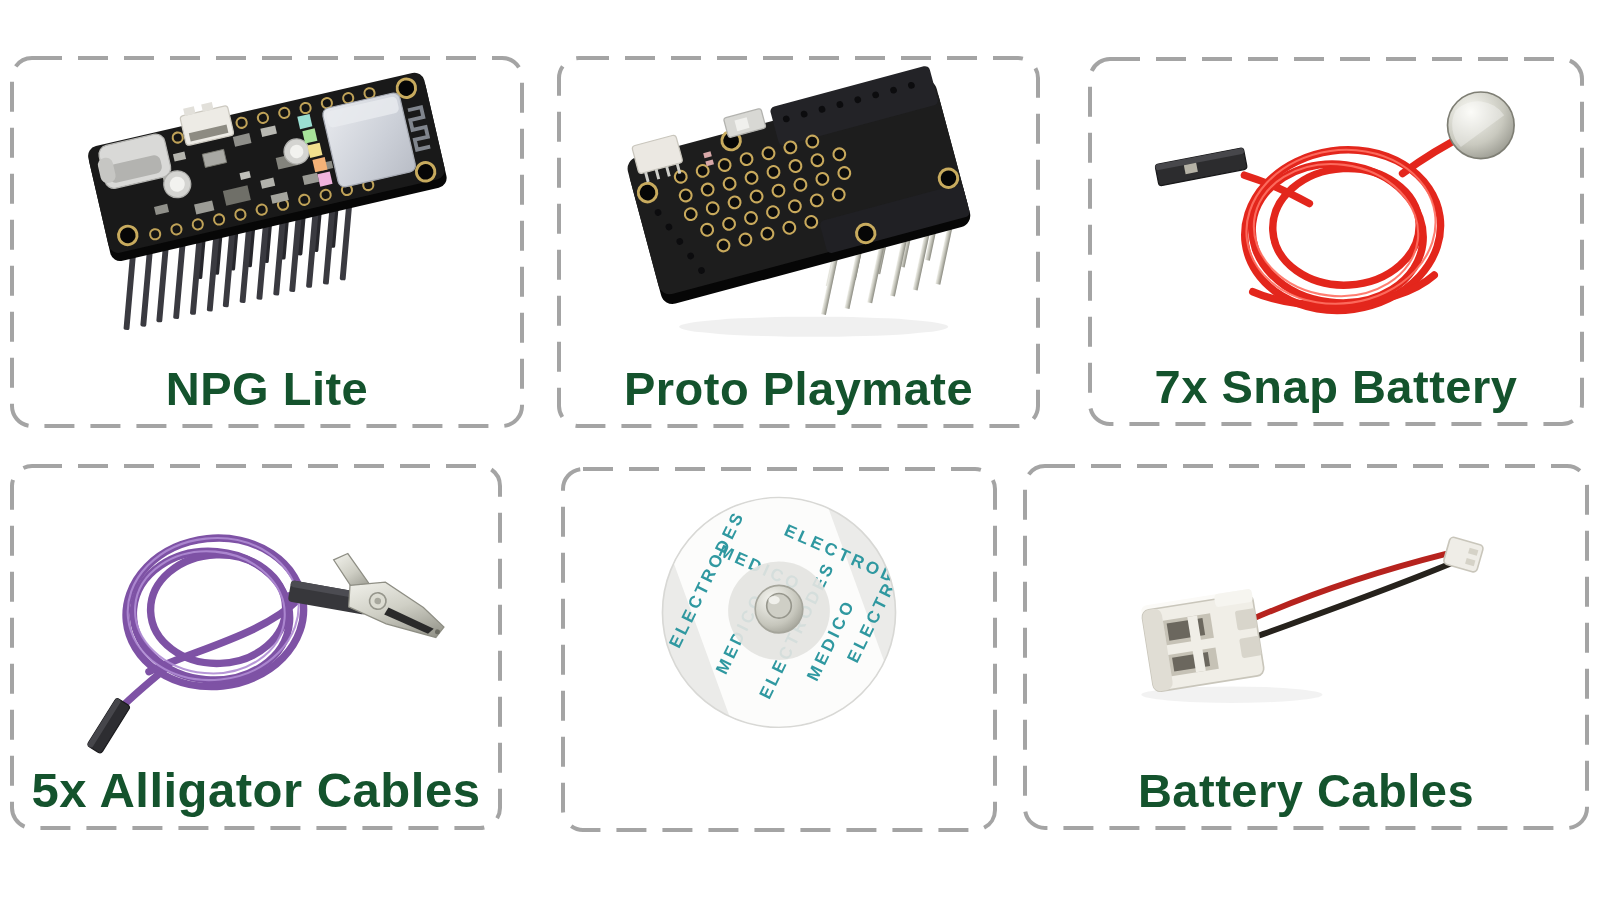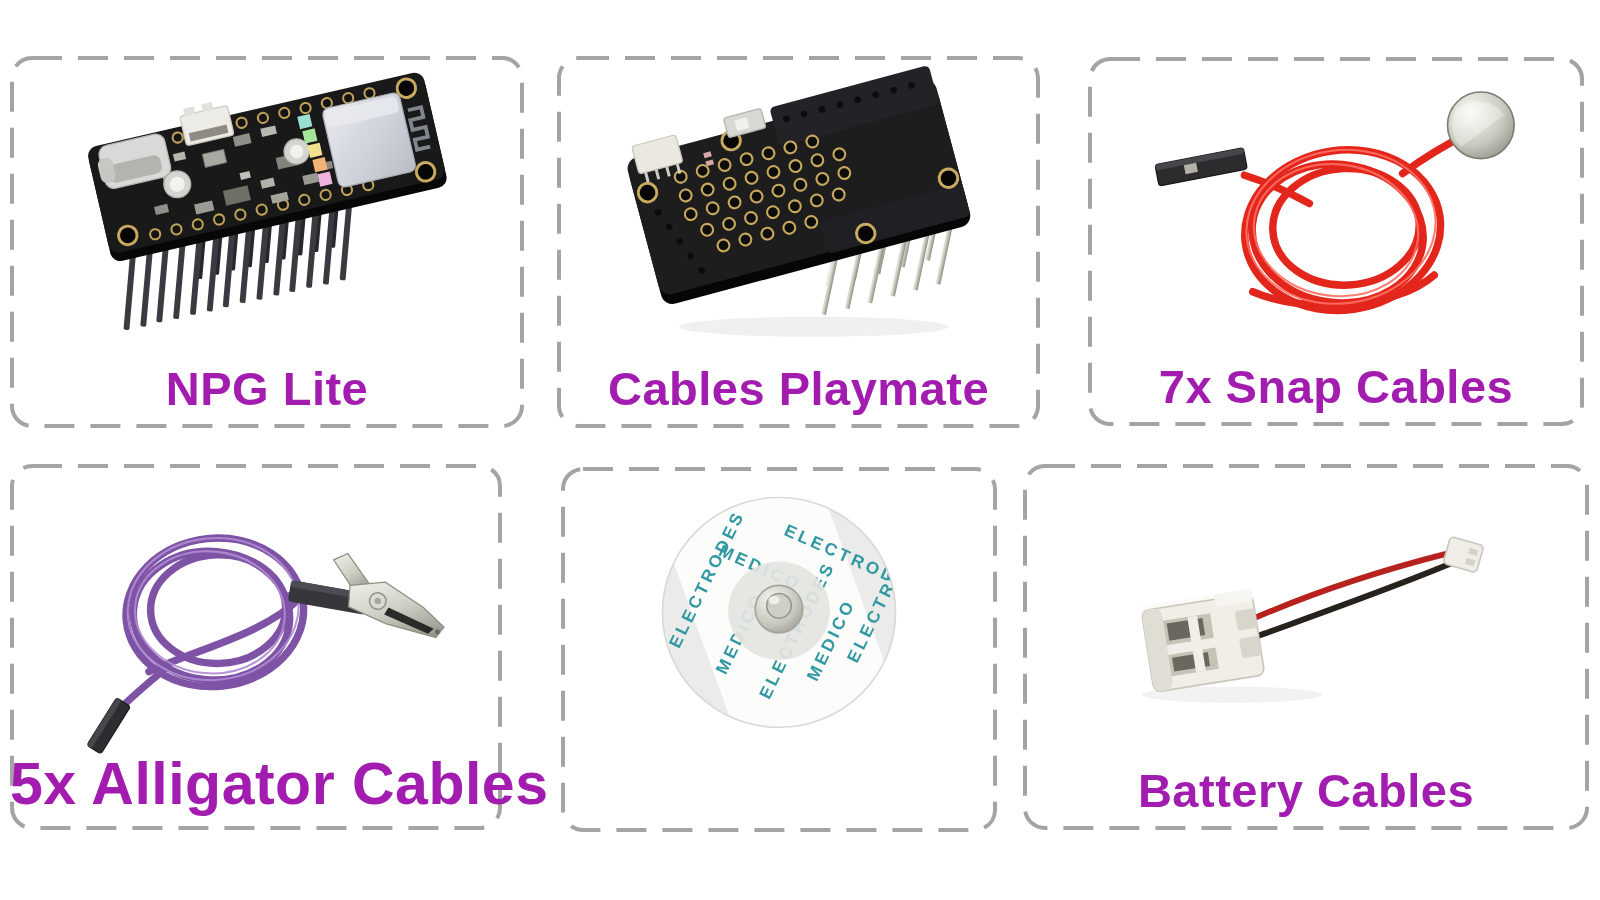--- a/index.html
+++ b/index.html
@@ -13,24 +13,24 @@
     fill:none;stroke:#a4a4a4;stroke-width:4;stroke-dasharray:30 16;
     x:2px;y:2px;rx:20px;width:calc(100% - 4px);height:calc(100% - 4px);
   }
   .imgwrap{
     position:absolute;left:12px;right:12px;top:10px;bottom:76px;
     display:flex;align-items:center;justify-content:center;
   }
   .imgwrap svg{width:100%;height:100%;}
   .label{
     position:absolute;left:0;right:0;bottom:12px;text-align:center;
-    font-weight:700;font-size:47px;color:#a21caf;white-space:nowrap;
+    font-weight:700;font-size:47px;color:#14532d;white-space:nowrap;
     letter-spacing:0.5px;
   }
-  #card-3 .label{font-size:59px;margin-top:24px;}
+  #card-3 .label{font-size:49px;margin-top:24px;}
   .teal-text{font-weight:700;font-size:21px;letter-spacing:4px;}
 </style>
 </head>
 <body>
 
 <div class="card" id="card-0" style="left:10px;top:56px;width:514px;height:372px">
   <svg class="dash">
       <rect width="100%" height="100%" rx="20"></rect>
     </svg>
   <div class="imgwrap">
@@ -293,21 +293,21 @@
         <g>
           <rect x="-64" y="-106" width="46" height="24" rx="3" fill="#d8d8d4" stroke="#b2b2ae" stroke-width="1.5"></rect>
           <rect x="-52" y="-100" width="15" height="13" fill="#f0f0ed"></rect>
         </g>
 
         <rect x="-98" y="-72" width="9" height="6" fill="#d8a8a8"></rect>
         <rect x="-98" y="-62" width="9" height="6" fill="#d8a8a8"></rect>
       </g>
     </svg>
   </div>
-  <div class="label">Cables Playmate</div>
+  <div class="label">Proto Playmate</div>
 </div>
 
 <div class="card" id="card-2" style="left:1088px;top:57px;width:496px;height:369px">
   <svg class="dash">
       <rect width="100%" height="100%" rx="20"></rect>
     </svg>
   <div class="imgwrap">
     <svg viewBox="0 0 500 340" preserveAspectRatio="xMidYMid meet">
       <defs>
         <radialGradient id="snapG" cx="0.35" cy="0.3" r="0.9">
@@ -335,21 +335,21 @@
         <path d="M394 52 A38 38 0 0 1 452 58 L400 96 A38 38 0 0 1 394 52 Z" fill="#ffffff" opacity="0.35"></path>
       </g>
 
       <g transform="translate(88 120) rotate(-11)">
         <rect x="-54" y="-13" width="108" height="26" rx="4" fill="#2c2c2e" stroke="#18181a" stroke-width="1.5"></rect>
         <rect x="-54" y="-13" width="108" height="7" rx="3" fill="#47474b"></rect>
         <rect x="-20" y="-6" width="15" height="11" fill="#b5b2a6"></rect>
       </g>
     </svg>
   </div>
-  <div class="label">7x Snap Cables</div>
+  <div class="label">7x Snap Battery</div>
 </div>
 
 <div class="card" id="card-3" style="left:10px;top:464px;width:492px;height:366px">
   <svg class="dash">
       <rect width="100%" height="100%" rx="20"></rect>
     </svg>
   <div class="imgwrap">
     <svg viewBox="0 0 500 340" preserveAspectRatio="xMidYMid meet">
       <defs>
         <linearGradient id="clipG" x1="0" y1="0" x2="1" y2="1">

